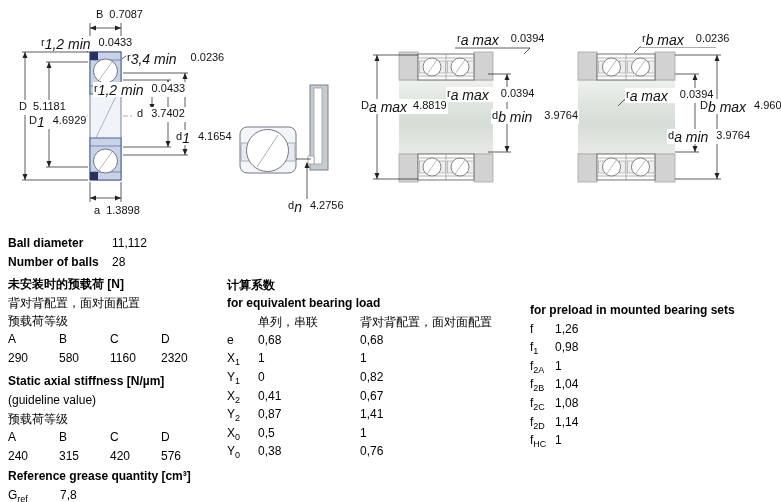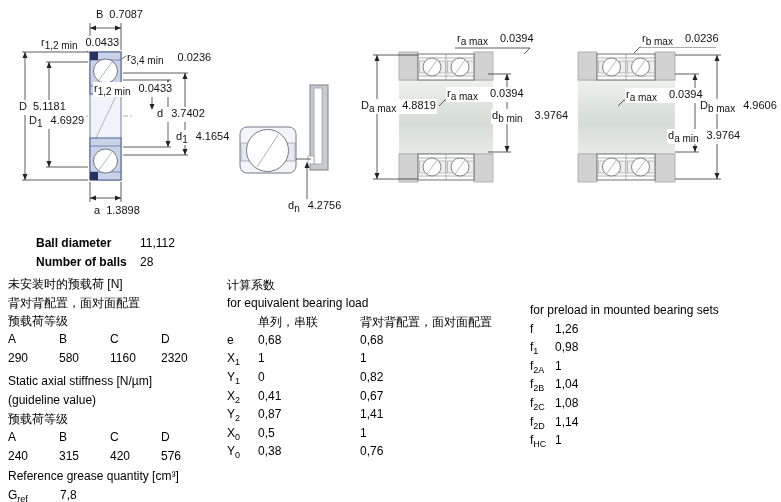--- a/index.html
+++ b/index.html
@@ -1,28 +1,28 @@
 <!DOCTYPE html>
 <html><head>
 <meta charset="utf-8">
 <style>
   html,body{margin:0;padding:0;background:#fff;}
   #page{position:relative;width:781px;height:502px;background:#fff;overflow:hidden;
         font-family:"Liberation Sans","DejaVu Sans",sans-serif;color:#000;font-size:12px;padding-left:40px;}
   svg{position:absolute;left:0;top:0;}
   
   .dim{position:absolute;font-size:11px;line-height:13px;white-space:nowrap;background:#fff;padding:0 1px;color:#111;}
-  .dim sub{font-size:10px;line-height:1;}
+  .dim sub{font-size:14px;line-height:1;font-style:italic;}
   .dim .val{margin-left:8px;}
   .g6 .val{margin-left:6px;} .g12 .val{margin-left:12px;} .g14 .val{margin-left:14px;} .g16 .val{}
   
   .blk{position:absolute;}
   .r{height:18.6px;display:flex;align-items:flex-start;}
-  .b{font-weight:normal;}
-  .kv .lbl{width:104px;font-weight:bold;margin-left:28px;}
+  .b{font-weight:bold;}
+  .kv .lbl{width:104px;font-weight:bold;}
   .g4{display:flex;}
   .g4 span{width:51px;}
   .gref .lbl{width:52px;}
   sub{font-size:9px;line-height:1;}
   .c-lbl{width:31px;} .c-v1{width:102px;}
   .f-lbl{width:25px;}
   .mt3{margin-top:3px;} .mt5{margin-top:5px;} .mt2{margin-top:2px;}
 </style>
 </head>
 <body>
@@ -200,21 +200,21 @@
       </g>
     </g>
   </svg>
 
   <div class="dim g6" style="left:95px;top:8px"><span>B</span><sub></sub><span class="val">0.7087</span></div>
   <div class="dim" style="left:40px;top:36px"><span>r</span><sub>1,2 min</sub><span class="val">0.0433</span></div>
   <div class="dim g14" style="left:126px;top:51px"><span>r</span><sub>3,4 min</sub><span class="val">0.0236</span></div>
   <div class="dim g6" style="left:18px;top:100px"><span>D</span><sub></sub><span class="val">5.1181</span></div>
   <div class="dim g16" style="left:28px;top:114px"><span>D</span><sub>1</sub><span class="val">4.6929</span></div>
   <div class="dim" style="left:93px;top:82px"><span>r</span><sub>1,2 min</sub><span class="val">0.0433</span></div>
-  <div class="dim" style="left:156px;top:107px"><span>d</span><sub></sub><span class="val">3.7402</span></div>
+  <div class="dim" style="left:136px;top:107px"><span>d</span><sub></sub><span class="val">3.7402</span></div>
   <div class="dim" style="left:175px;top:130px"><span>d</span><sub>1</sub><span class="val">4.1654</span></div>
   <div class="dim g6" style="left:93px;top:204px"><span>a</span><sub></sub><span class="val">1.3898</span></div>
   <div class="dim" style="left:287px;top:199px"><span>d</span><sub>n</sub><span class="val">4.2756</span></div>
   <div class="dim g12" style="left:456px;top:32px"><span>r</span><sub>a max</sub><span class="val">0.0394</span></div>
   <div class="dim g6" style="left:360px;top:99px"><span>D</span><sub>a max</sub><span class="val">4.8819</span></div>
   <div class="dim g12" style="left:446px;top:87px"><span>r</span><sub>a max</sub><span class="val">0.0394</span></div>
   <div class="dim g12" style="left:491px;top:109px"><span>d</span><sub>b min</sub><span class="val">3.9764</span></div>
   <div class="dim g12" style="left:641px;top:32px"><span>r</span><sub>b max</sub><span class="val">0.0236</span></div>
   <div class="dim g12" style="left:625px;top:88px"><span>r</span><sub>a max</sub><span class="val">0.0394</span></div>
   <div class="dim" style="left:699px;top:99px"><span>D</span><sub>b max</sub><span class="val">4.9606</span></div>

